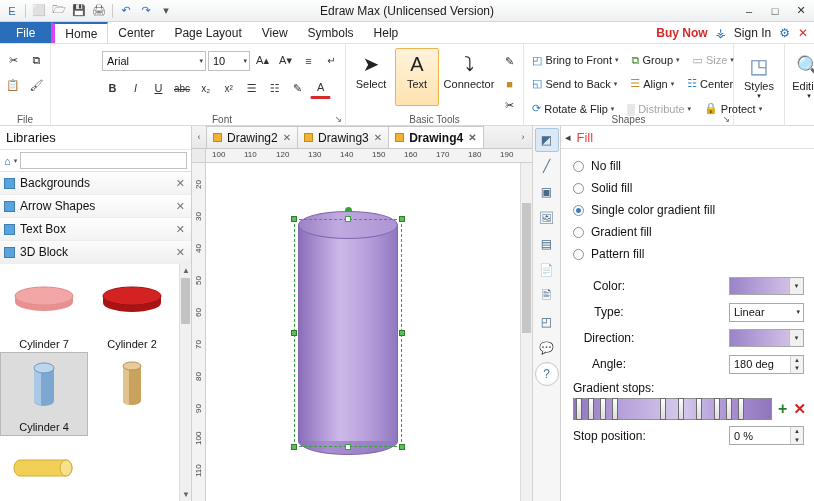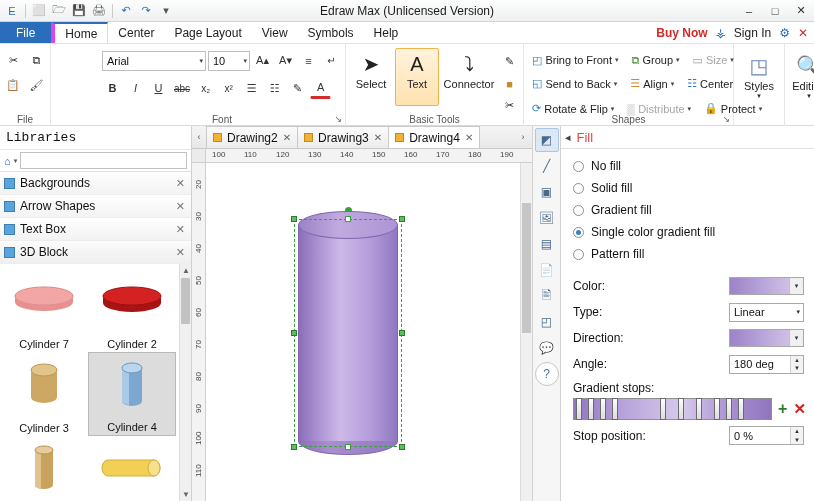--- a/index.html
+++ b/index.html
@@ -149,21 +149,20 @@
   .libpanel {
     width: 192px; background:#fff;
     border-right:1px solid #d0d0d0;
     display:flex; flex-direction:column;
     position:relative;
   }
   .lib-title {
     height:24px; display:flex; align-items:center;
     padding-left:6px; font-size:13px; color:#111;
     border-bottom:1px solid #e8e8e8;
-    font-family:Liberation Mono, monospace;
   }
   .lib-search {
     height:22px; display:flex; align-items:center; gap:3px;
     padding: 0 4px; border-bottom:1px solid #e0e0e0;
   }
   .lib-search .home-ic { font-size:11px; color:#2a6ebb; }
   .lib-search .car { font-size:7px; color:#555; }
   .lib-search input {
     flex:1; height:17px; border:1px solid #c2c2c2; font-size:11px;
     padding:0 3px; outline:none;
@@ -222,21 +221,21 @@
   .tabnav { width:14px; text-align:center; font-size:9px; color:#555; }
   .dtab {
     height:22px; display:flex; align-items:center; gap:5px;
     padding:0 6px 0 6px; font-size:12px; color:#111;
     border:1px solid #c9c9c9; border-bottom:none;
     background:linear-gradient(#fbfbfb,#ececec);
     margin-right:-1px;
   }
   .dtab .dot { width:9px; height:9px; background:#f2b233; border:1px solid #c08d1d; }
   .dtab .x { font-size:10px; color:#666; }
-  .dtab.active { background:#fff; }
+  .dtab.active { background:#fff;font-weight:bold; }
   .tabnav.right { margin-left:auto; width:18px; }
 
   .ruler-h {
     height:14px; background:#f3f3f3; border-bottom:1px solid #cfcfcf;
     display:flex; position:relative; overflow:hidden;
   }
   .ruler-corner { width:14px; border-right:1px solid #cfcfcf; height:100%; background:#ebebeb;}
   .rh-ticks { flex:1; position:relative; }
   .rh-ticks .tk {
     position:absolute; top:1px; font-size:8px; color:#444;
@@ -335,21 +334,21 @@
     display:inline-block; position:relative; flex:none;
   }
   .radio.on::after {
     content:""; position:absolute; left:2px; top:2px;
     width:5px; height:5px; border-radius:50%; background:#3a7fc1;
   }
   .prop-row {
     display:flex; align-items:center; height:26px;
     padding-left:12px; padding-right:10px;
   }
-  .prop-label { width:72px; font-size:12px; color:#111; }
+  .prop-label { width:72px; font-size:12px; color:#111;text-align:center; }
   .colorbtn {
     display:flex; height:18px; border:1px solid #a9a9a9; width:75px;
   }
   .colorbtn .sw { flex:1; background:linear-gradient(to right,#9b83c8,#cfc0e6); }
   .colorbtn .car {
     width:14px; background:#f0f0f0; border-left:1px solid #bfbfbf;
     display:flex; align-items:center; justify-content:center; font-size:7px; color:#333;
   }
   .selectbox {
     width:75px; height:19px; border:1px solid #a9a9a9; background:#fff;
@@ -611,29 +610,20 @@
         <div class="shape-cell">
           <div class="shape-vis">
             <svg width="62" height="34" viewBox="0 0 62 34">
               <path d="M2,13 L2,20 A29,9 0 0,0 60,20 L60,13 Z" fill="#a81414"></path>
               <ellipse cx="31" cy="13" rx="29" ry="9" fill="#d42222" stroke="#a01010" stroke-width="1"></ellipse>
             </svg>
           </div>
           <div class="shape-cap">Cylinder 2</div>
         </div>
 
-        <div class="shape-cell">
-          <div class="shape-vis">
-            <svg width="34" height="46" viewBox="0 0 34 46">
-              <path d="M4,9 L4,36 A13,6 0 0,0 30,36 L30,9 Z" fill="#cda864"></path>
-              <ellipse cx="17" cy="9" rx="13" ry="6" fill="#e3c58c" stroke="#b99a55" stroke-width="1"></ellipse>
-            </svg>
-          </div>
-          <div class="shape-cap">Cylinder 3</div>
-        </div>
 
         <div class="shape-cell sel">
           <div class="shape-vis">
             <svg width="30" height="50" viewBox="0 0 30 50">
               <path d="M5,8 L5,41 A10,5 0 0,0 25,41 L25,8 Z" fill="#7ba7d0"></path>
               <path d="M5,8 L5,41 A10,5 0 0,0 12,45 L12,8 Z" fill="#a9c9e6"></path>
               <ellipse cx="15" cy="8" rx="10" ry="5" fill="#bcd6ee" stroke="#6e97bd" stroke-width="1"></ellipse>
             </svg>
           </div>
           <div class="shape-cap">Cylinder 4</div>
@@ -766,26 +756,26 @@
 
       <div class="radio-row">
         <span class="radio"></span>
         <span>No fill</span>
       </div>
       <div class="radio-row">
         <span class="radio"></span>
         <span>Solid fill</span>
       </div>
       <div class="radio-row">
+        <span class="radio on"></span>
+        <span>Single color gradient fill</span>
+      </div>
+      <div class="radio-row">
         <span class="radio"></span>
         <span>Gradient fill</span>
-      </div>
-      <div class="radio-row">
-        <span class="radio on"></span>
-        <span>Single color gradient fill</span>
       </div>
       <div class="radio-row">
         <span class="radio"></span>
         <span>Pattern fill</span>
       </div>
 
       <div class="prop-row" style="margin-top:8px;">
         <span class="prop-label">Color:</span>
         <span style="margin-left:auto;"></span>
         <span class="colorbtn">

